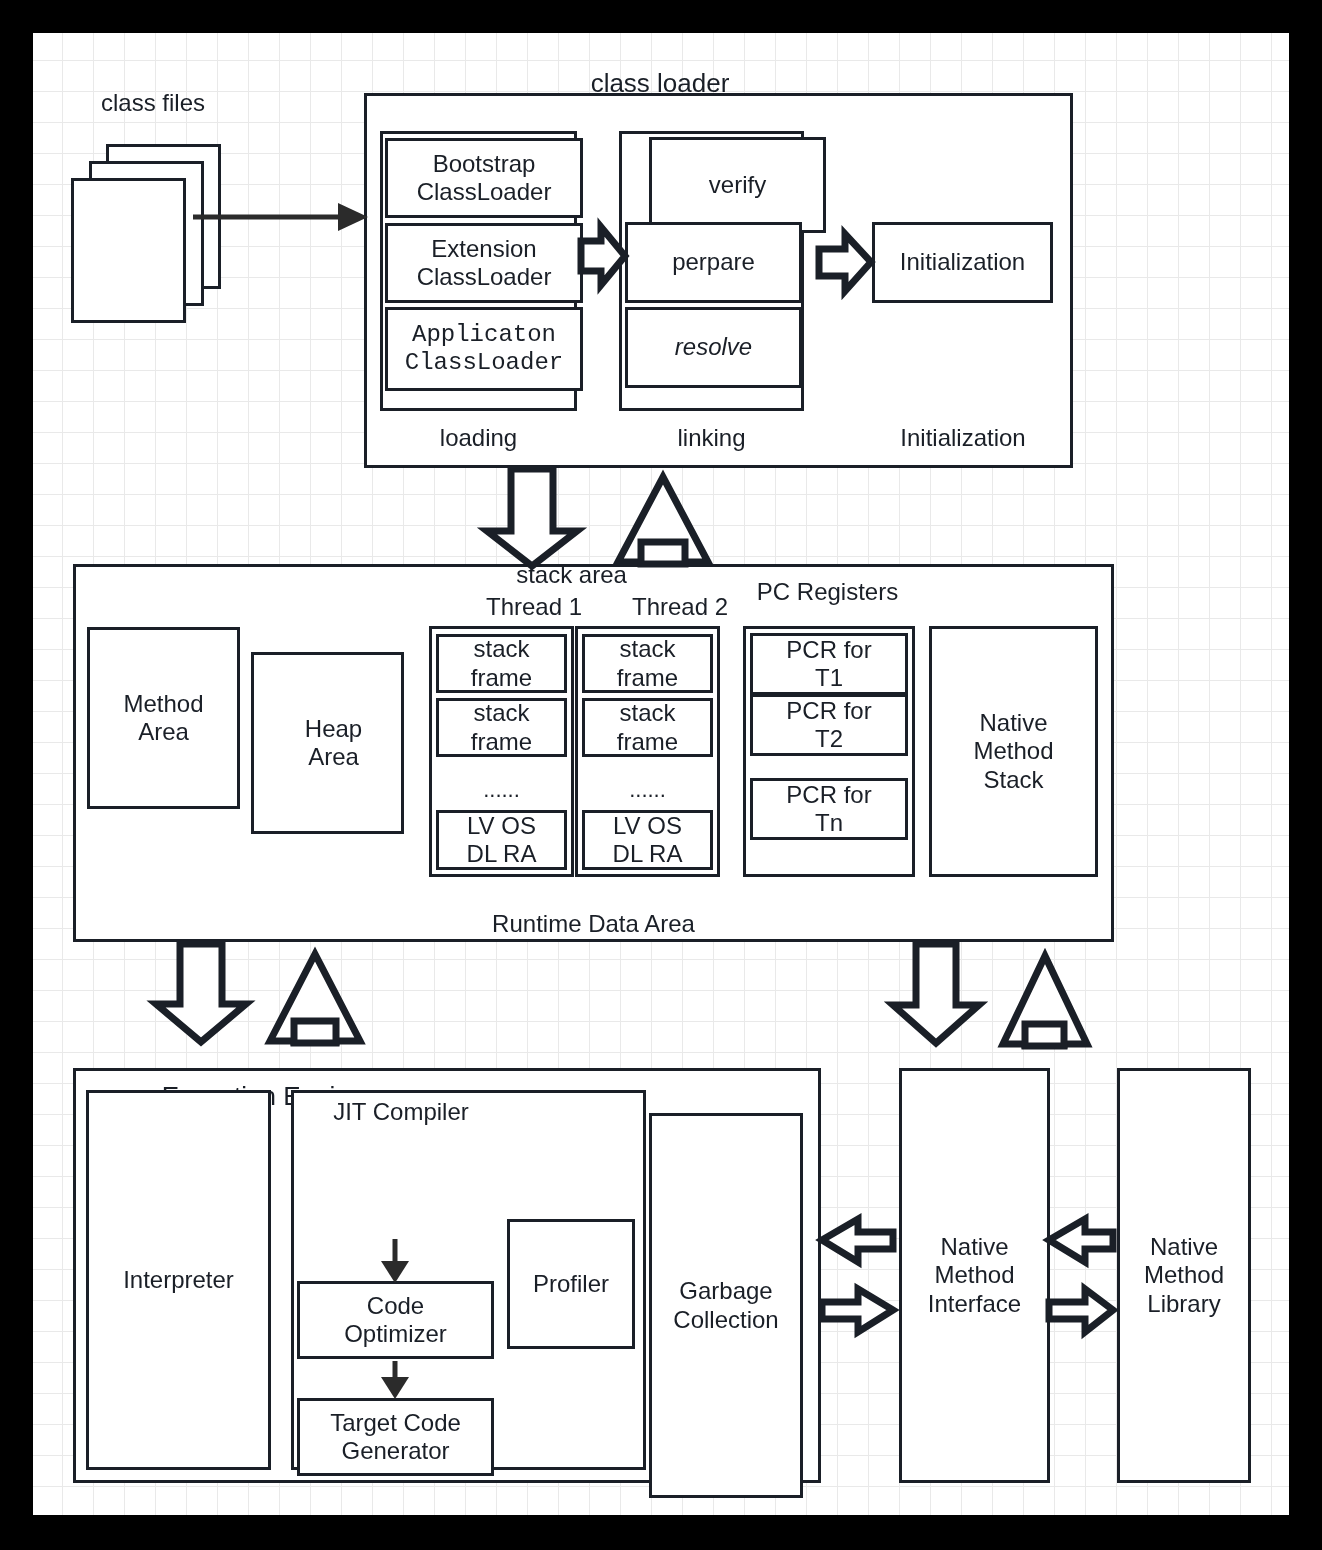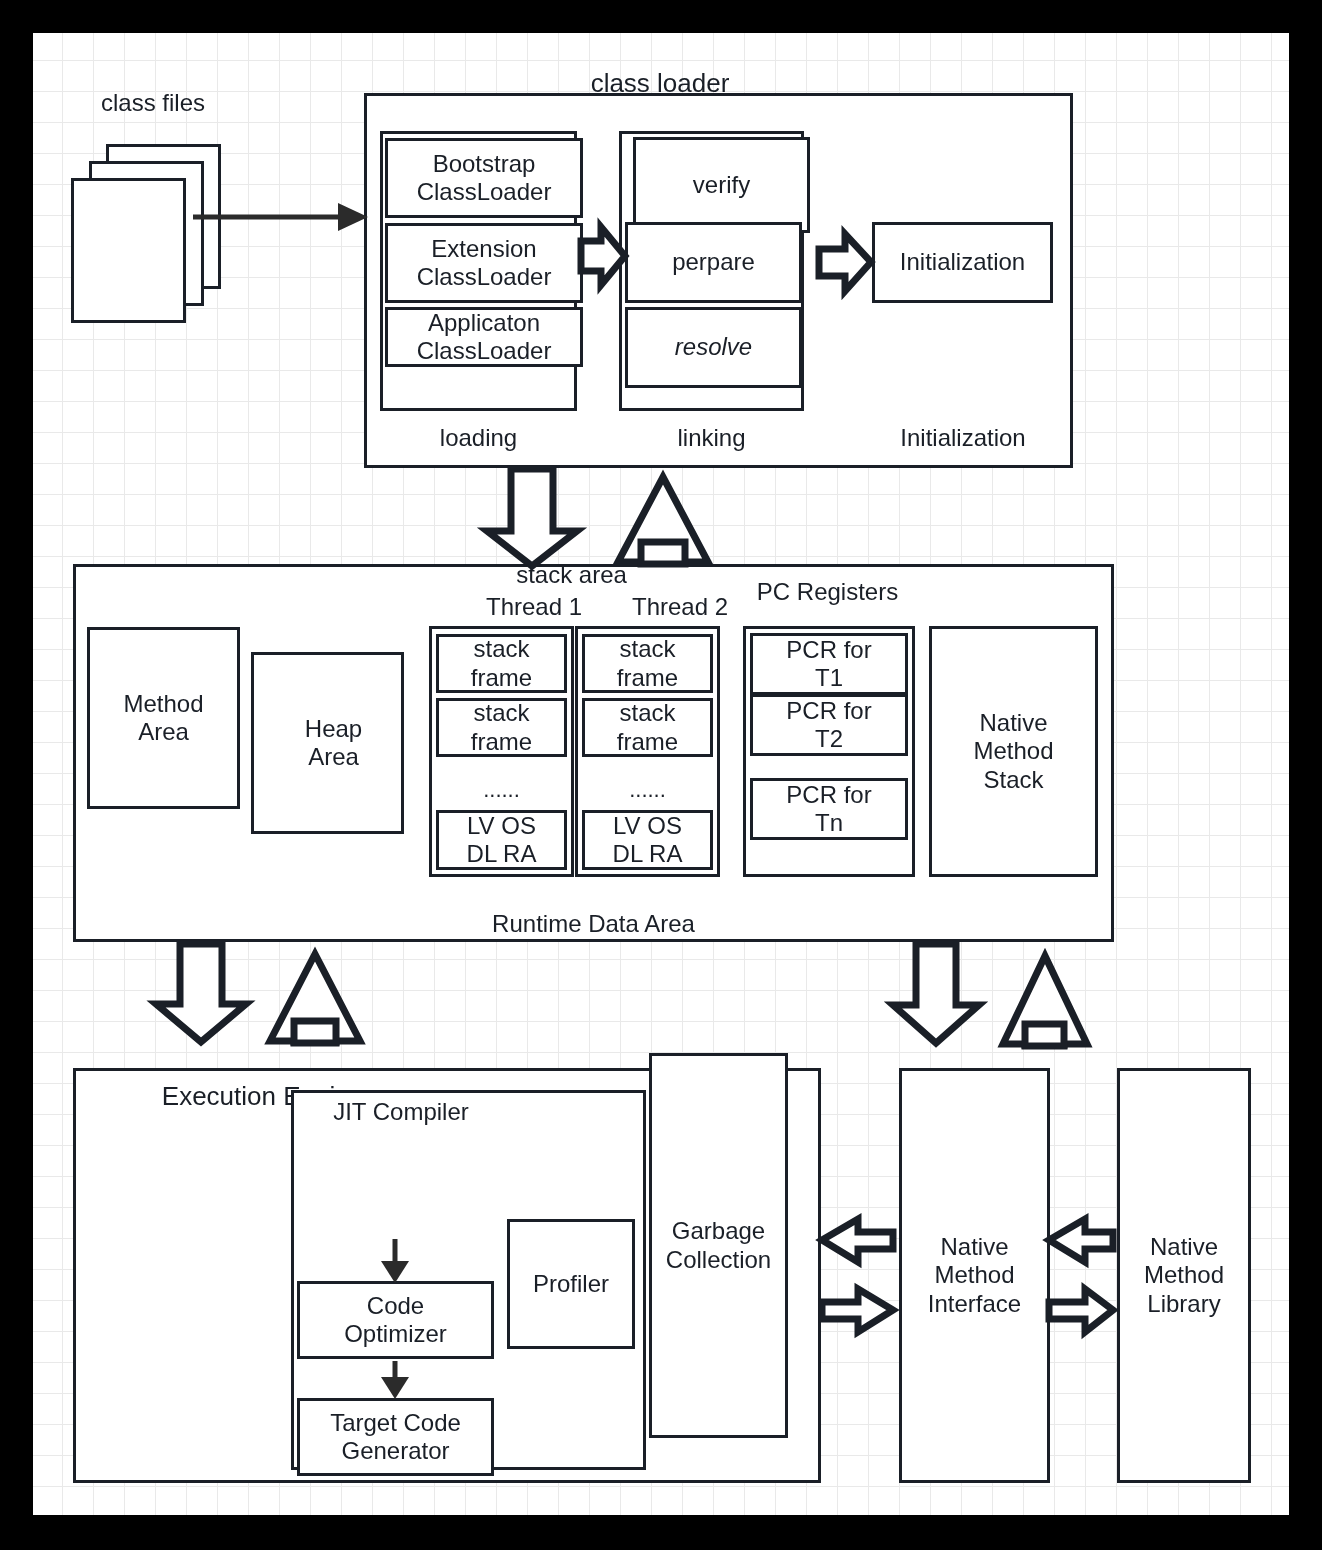--- a/index.html
+++ b/index.html
@@ -43,26 +43,26 @@
   <div class="t f26" style="left:492px;top:36px;width:270px;">class loader
 subsystem</div>
 
   <div class="box" style="left:331px;top:60px;width:709px;height:375px;"></div>
 
   <div class="box" style="left:347px;top:98px;width:197px;height:280px;"></div>
   <div class="box lbl f24" style="left:352px;top:105px;width:198px;height:80px;">Bootstrap
 ClassLoader</div>
   <div class="box lbl f24" style="left:352px;top:190px;width:198px;height:80px;">Extension
 ClassLoader</div>
-  <div class="box lbl f24" style="left:352px;top:274px;width:198px;height:60px;">Applicaton
+  <div class="box lbl f24" style="left:352px;top:274px;width:198px;height:84px;font-family:Liberation Mono, monospace;">Applicaton
 ClassLoader</div>
   <div class="t f24" style="left:347px;top:391px;width:197px;">loading</div>
 
   <div class="box" style="left:586px;top:98px;width:185px;height:280px;"></div>
-  <div class="box lbl f24" style="left:600px;top:104px;width:177px;height:96px;">verify</div>
+  <div class="box lbl f24" style="left:616px;top:104px;width:177px;height:96px;">verify</div>
   <div class="box lbl f24" style="left:592px;top:189px;width:177px;height:81px;">perpare</div>
   <div class="box lbl f24" style="left:592px;top:274px;width:177px;height:81px;font-style:italic;">resolve</div>
   <div class="t f24" style="left:586px;top:391px;width:185px;">linking</div>
 
   <div class="box lbl f24" style="left:839px;top:189px;width:181px;height:81px;">Initialization</div>
   <div class="t f24" style="left:832px;top:391px;width:196px;">Initialization</div>
 
   <div class="box" style="left:40px;top:531px;width:1041px;height:378px;"></div>
 
   <div class="box lbl f24" style="left:54px;top:594px;width:153px;height:182px;">Method
@@ -103,32 +103,33 @@
 
   <div class="box lbl f24" style="left:896px;top:593px;width:169px;height:251px;">Native
 Method
 Stack</div>
 
   <div class="t f24" style="left:366px;top:877px;width:389px;">Runtime Data Area</div>
 
   <div class="box" style="left:40px;top:1035px;width:748px;height:415px;"></div>
   <div class="t f26" style="left:85px;top:1049px;width:290px;">Execution Engine</div>
 
+  <div class="box lbl f24" style="left:53px;top:1057px;width:185px;height:380px;">Interpreter</div>
 
   <div class="box" style="left:258px;top:1057px;width:355px;height:380px;"></div>
   <div class="t f24" style="left:268px;top:1065px;width:200px;text-align:center;">JIT Compiler</div>
 
   <div class="box lbl f24" style="left:264px;top:1248px;width:197px;height:78px;">Code
 Optimizer</div>
   <div class="box lbl f24" style="left:264px;top:1365px;width:197px;height:78px;">Target Code
 Generator</div>
 
   <div class="box lbl f24" style="left:474px;top:1186px;width:128px;height:130px;">Profiler</div>
 
-  <div class="box lbl f24" style="left:616px;top:1020px;width:139px;height:385px;">Garbage
+  <div class="box lbl f24" style="left:616px;top:1080px;width:154px;height:385px;">Garbage
 Collection</div>
 
   <div class="box lbl f24" style="left:866px;top:1035px;width:151px;height:415px;">Native
 Method
 Interface</div>
   <div class="box lbl f24" style="left:1084px;top:1035px;width:134px;height:415px;">Native
 Method
 Library</div>
 
   <svg class="ov" viewBox="0 0 1256 1482">

